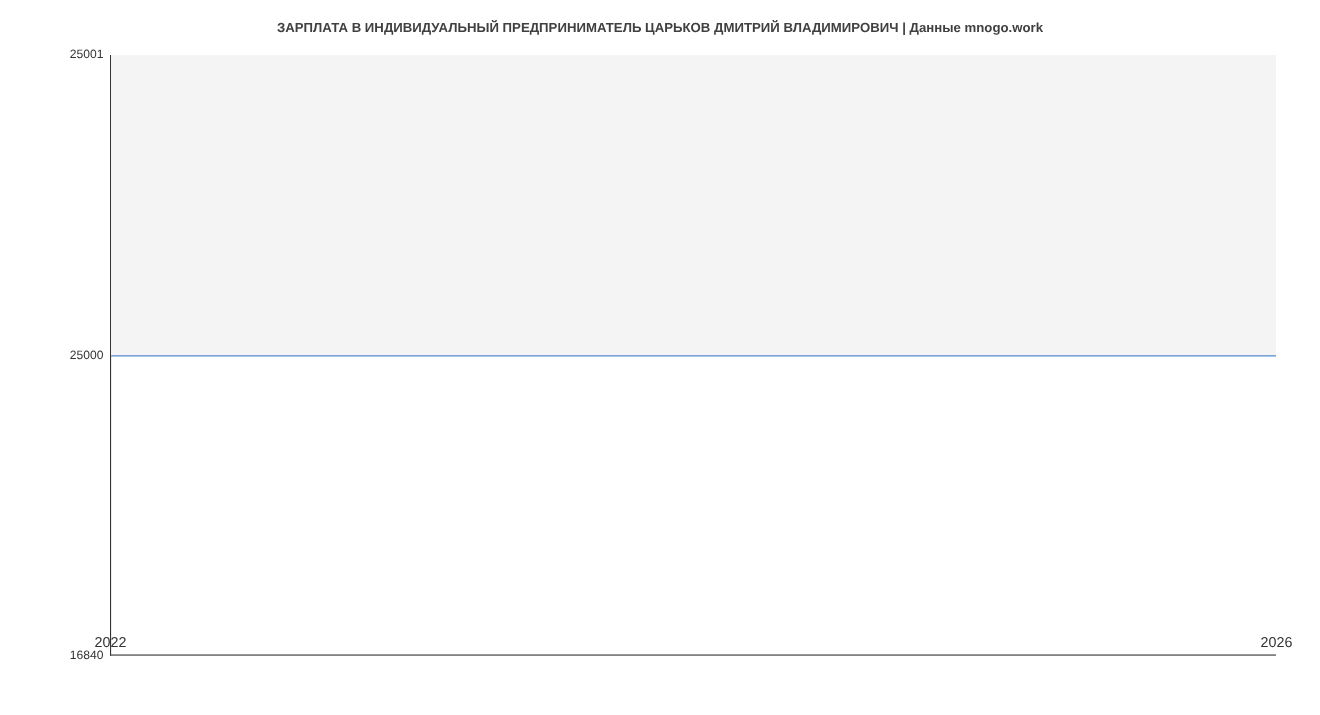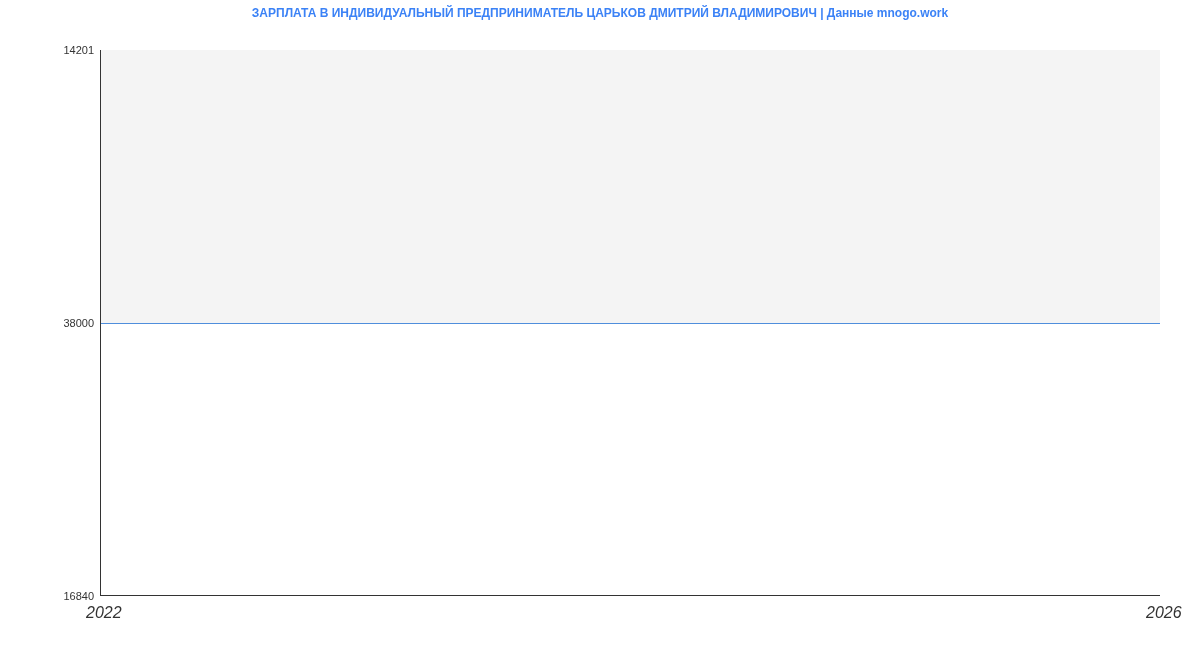--- a/index.html
+++ b/index.html
@@ -11,27 +11,27 @@
     font-family: Verdana, Geneva, sans-serif;
     color: #333;
   }
   .chart-wrap {
     position: relative;
     width: 1200px;
     height: 650px;
   }
   .title {
     position: absolute;
-    top: 6px;
+    top: 18px;
     left: 0;
     width: 1200px;
     text-align: center;
     font-size: 12px;
     font-weight: bold;
-    color: #3b82f6;
+    color: #404040;
   }
   .plot {
     position: absolute;
     left: 100px;
     top: 50px;
     width: 1060px;
     height: 546px;
     border-left: 1px solid #333;
     border-bottom: 1px solid #333;
     box-sizing: border-box;
@@ -55,37 +55,36 @@
   .ylabel {
     position: absolute;
     right: 1106px;
     font-size: 11px;
     color: #333;
     transform: translateY(-50%);
     white-space: nowrap;
   }
   .xlabel {
     position: absolute;
-    top: 604px;
-    font-size: 16px;
+    top: 576px;
+    font-size: 13px;
     color: #333;
     white-space: nowrap;
-    font-style: italic;
   }
 </style>
 </head>
 <body>
 
 <div class="chart-wrap">
   <div class="title">ЗАРПЛАТА В ИНДИВИДУАЛЬНЫЙ ПРЕДПРИНИМАТЕЛЬ ЦАРЬКОВ ДМИТРИЙ ВЛАДИМИРОВИЧ | Данные mnogo.work</div>
 
   <div class="plot">
     <div class="fill"></div>
     <div class="dataline" style="top:50%;"></div>
   </div>
 
-  <div class="ylabel" style="top:50px;">14201</div>
-  <div class="ylabel" style="top:323px;">38000</div>
+  <div class="ylabel" style="top:50px;">25001</div>
+  <div class="ylabel" style="top:323px;">25000</div>
   <div class="ylabel" style="top:596px;">16840</div>
 
   <div class="xlabel" style="left:86px;">2022</div>
   <div class="xlabel" style="left:1146px;">2026</div>
 </div>
 
 </body></html>

